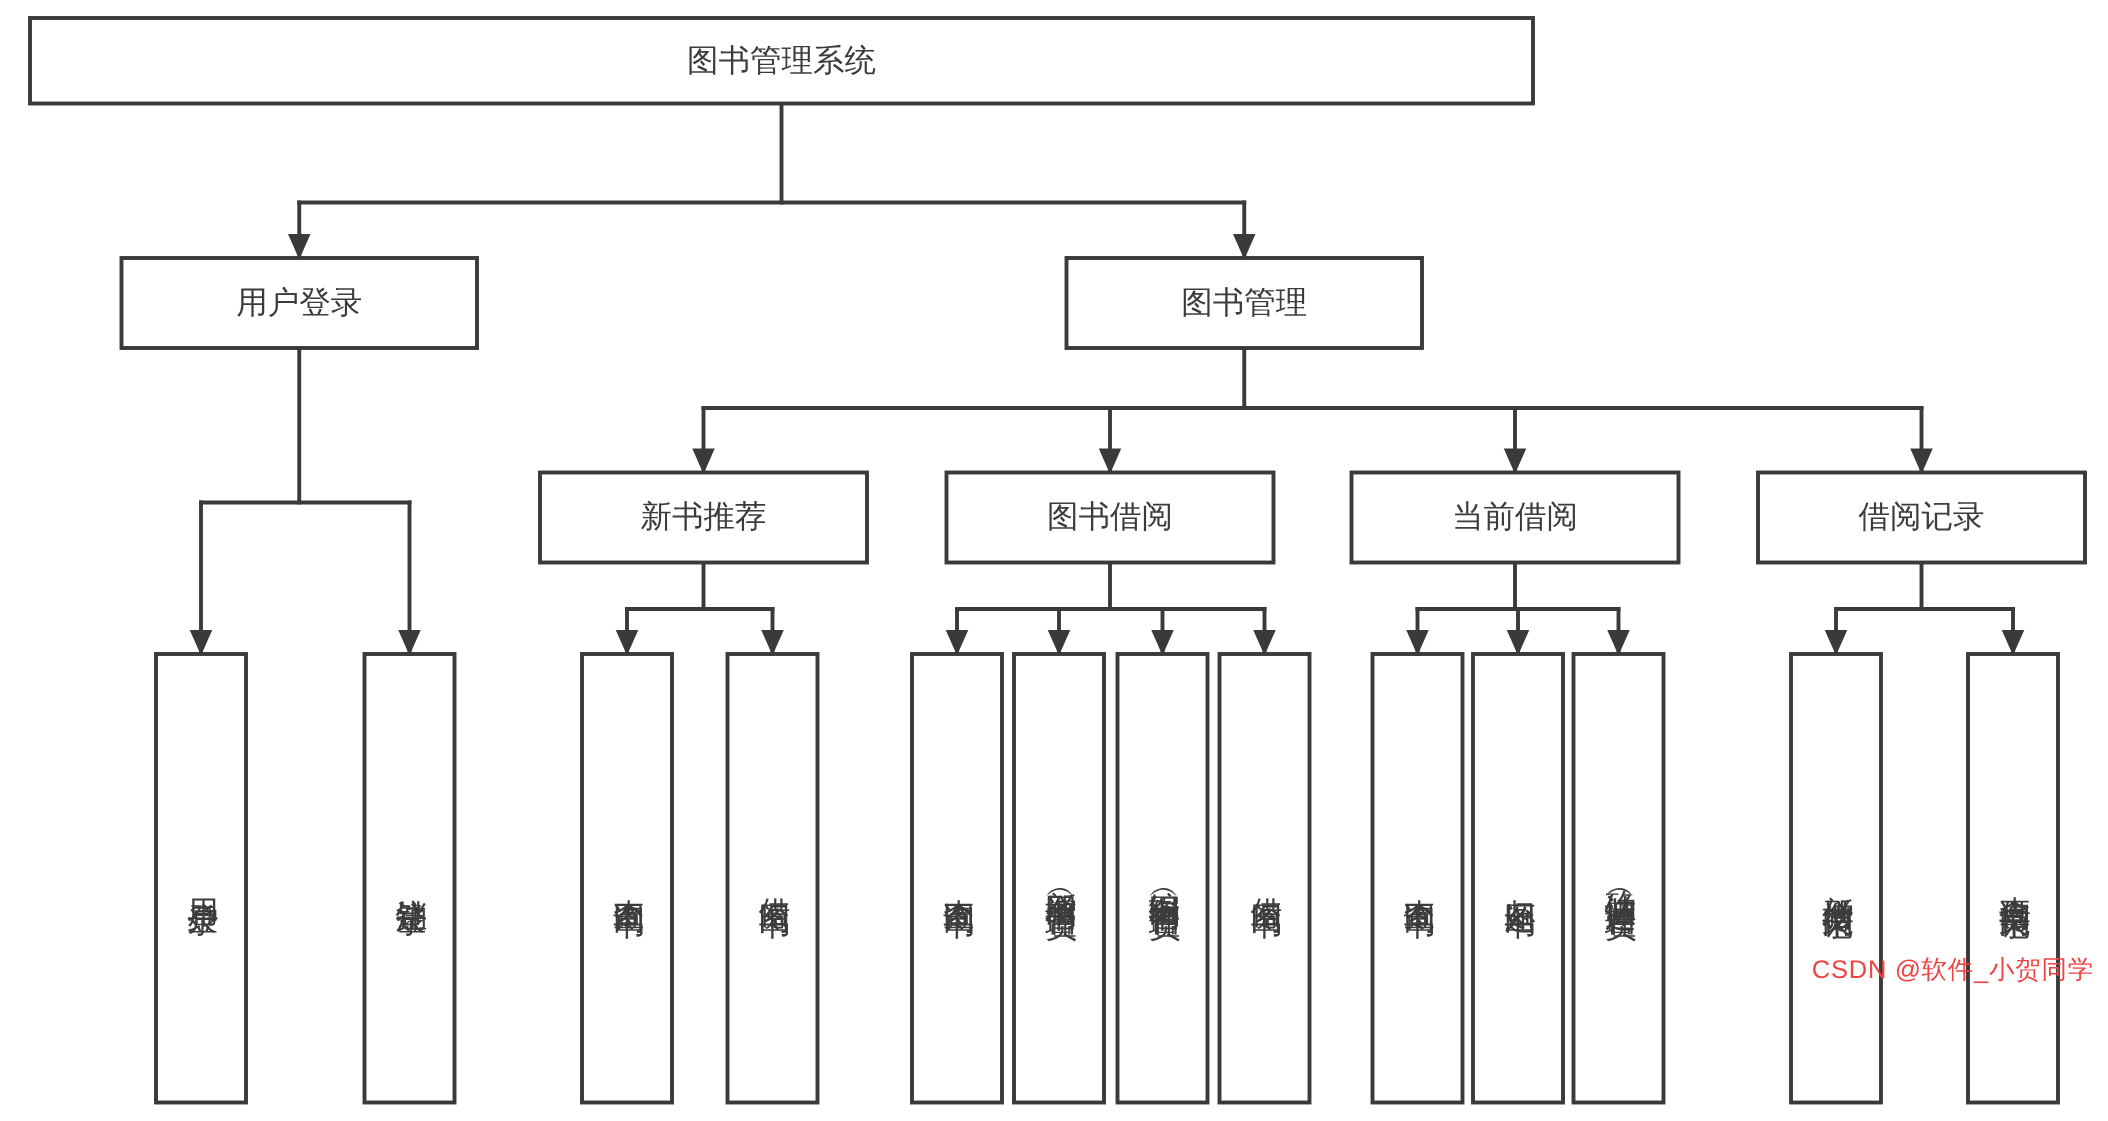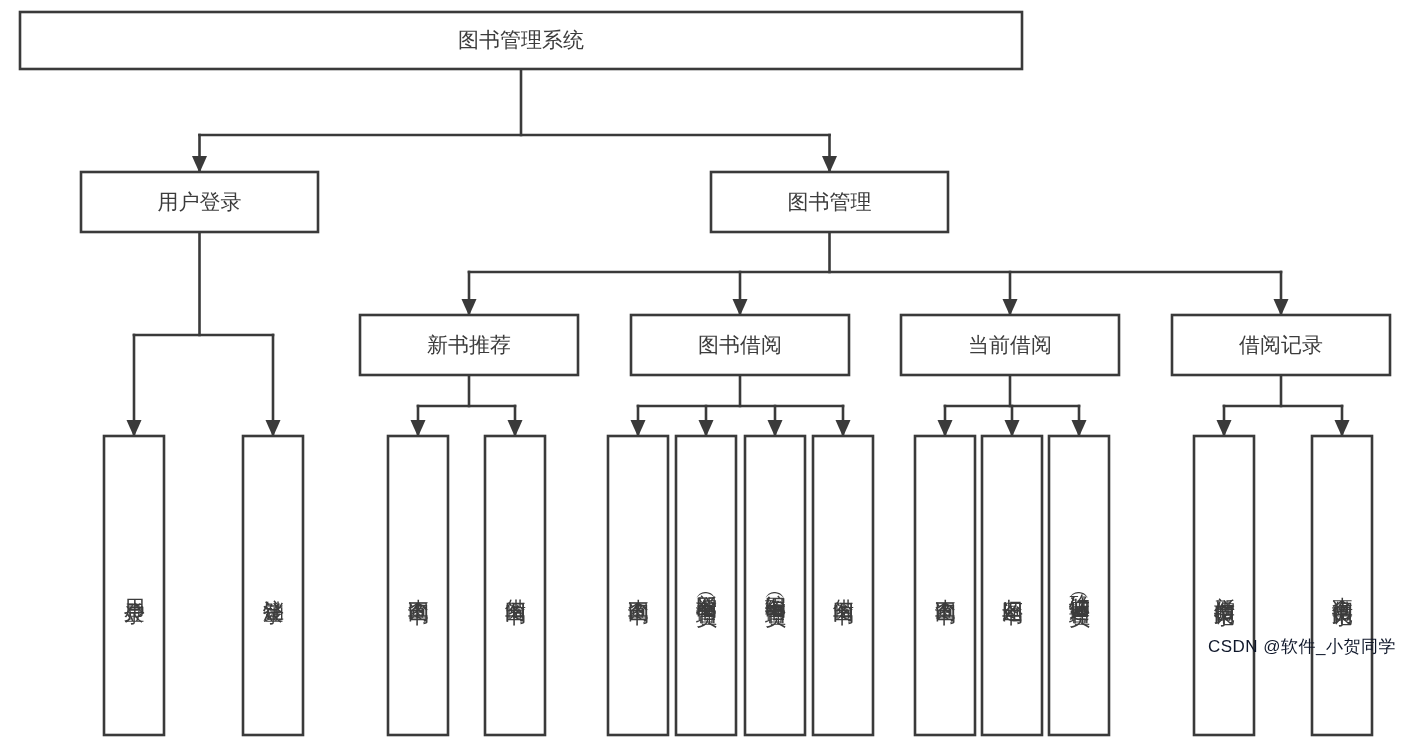--- a/index.html
+++ b/index.html
@@ -68,21 +68,21 @@
     color: #3c3c3c;
     white-space: nowrap;
     text-align: center;
   }
   .watermark {
     position: absolute;
     right: 9px;
     bottom: 4px;
     font-family: "Liberation Sans", "DejaVu Sans", sans-serif;
     font-size: 17px;
-    color: #0f172a;
+    color: #ef4444;
     white-space: nowrap;
     letter-spacing: 0.5px;
   }
 </style>
 </head>
 <body>
 
 <div id="diagram-root">
   <svg id="diagram-svg" viewBox="0 0 1405 747">
     <g id="connectors-layer">

